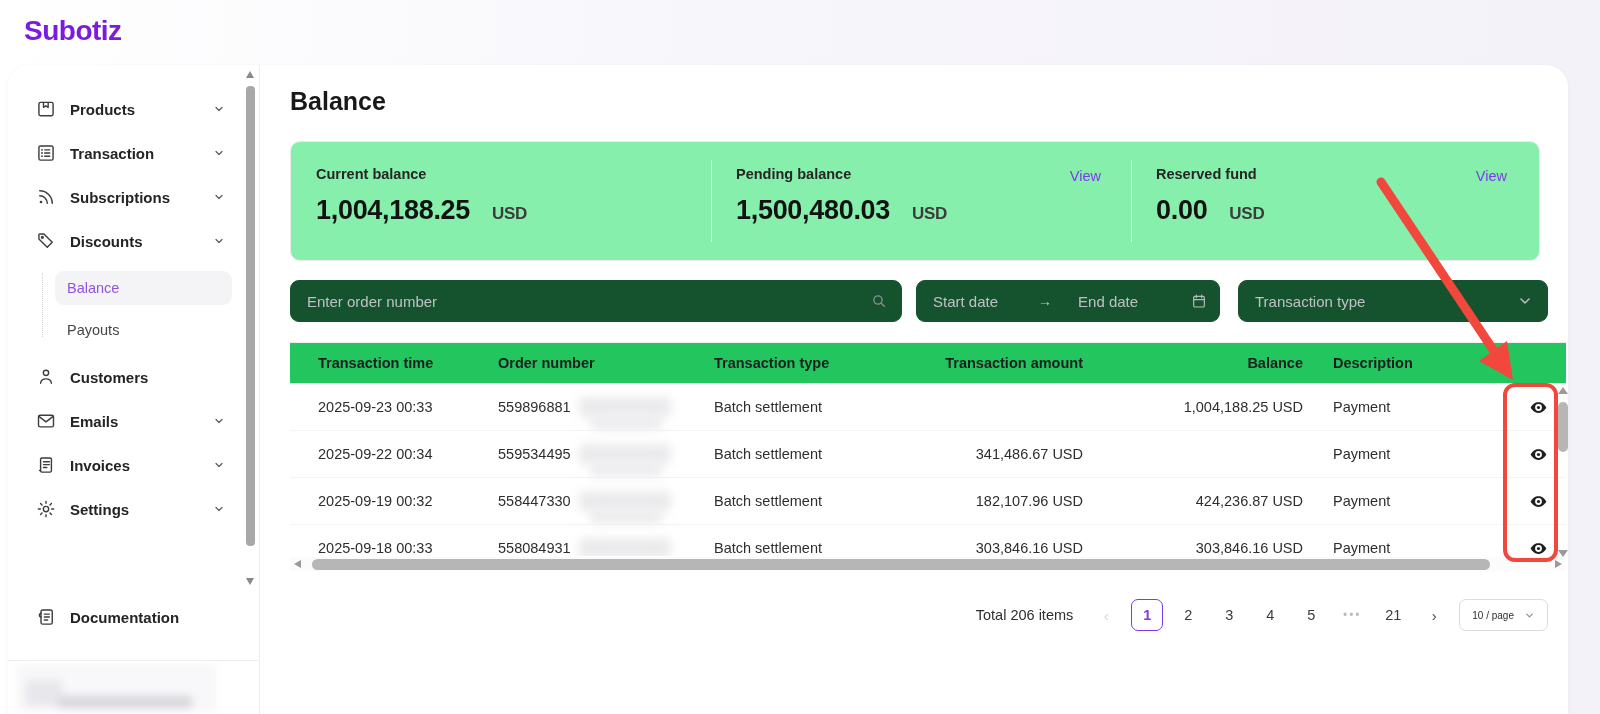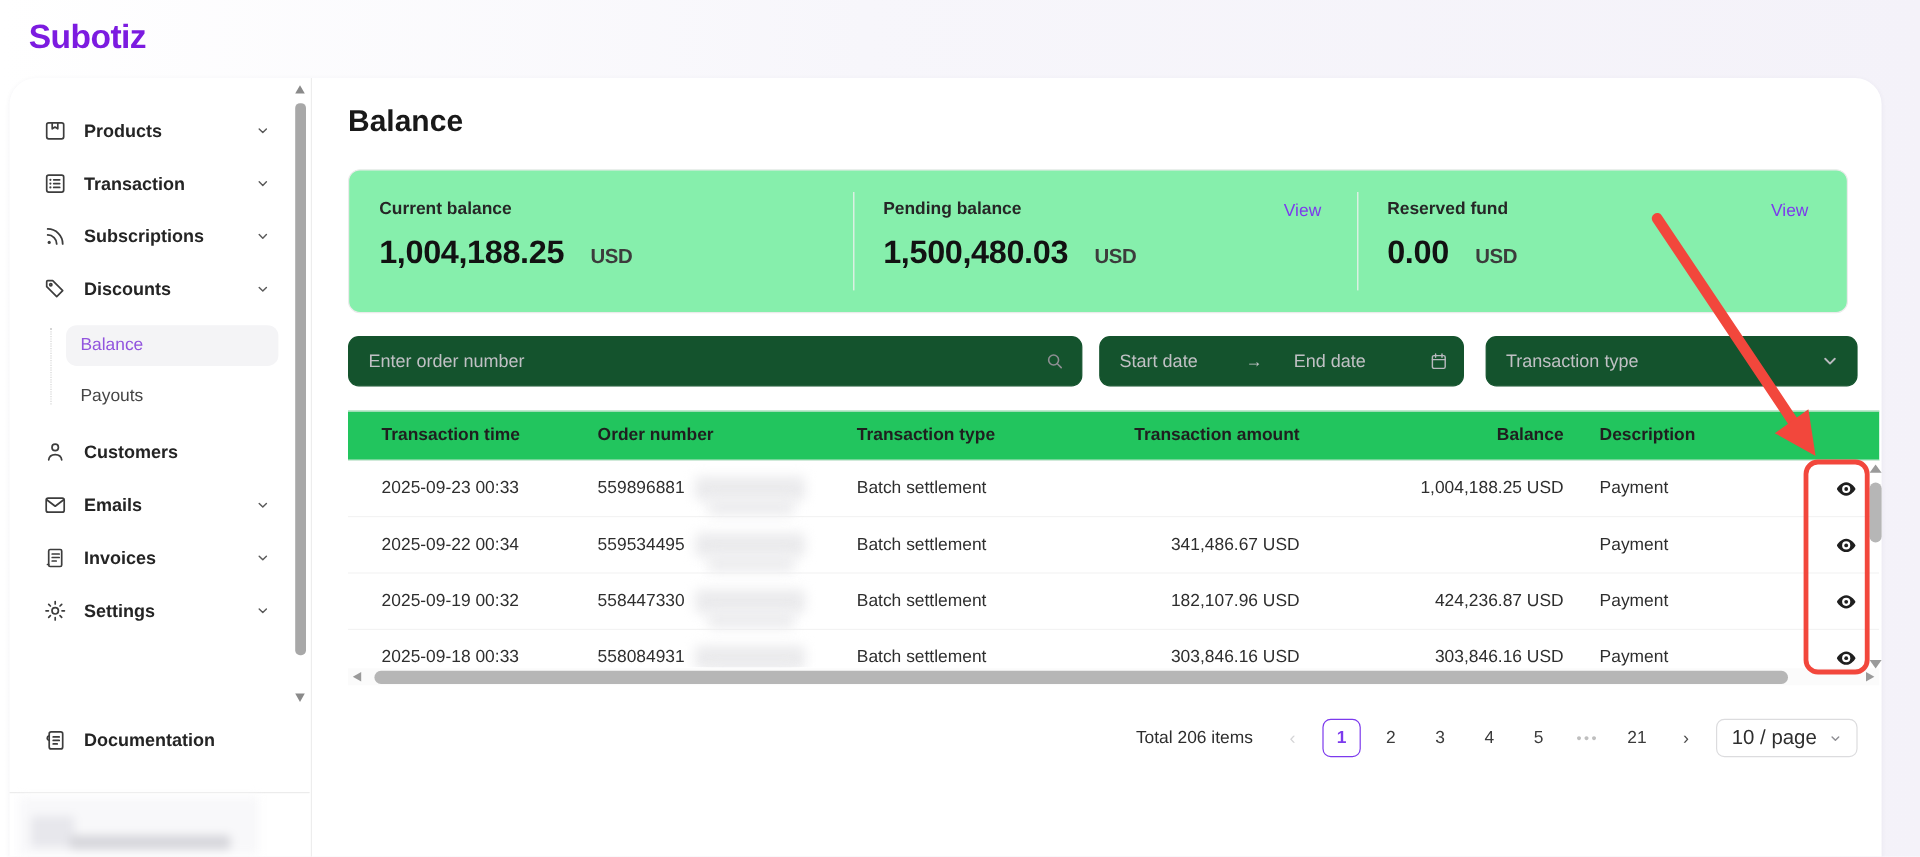--- a/index.html
+++ b/index.html
@@ -92,21 +92,21 @@
   
   .pager { position:absolute; right:20px; top:534px; height:32px; display:flex; align-items:center; gap:9px; }
   .total-text { font-size:14.5px; color:#2e2e2e; margin-right:8px; }
   .p-item { min-width:32px; height:32px; display:flex; align-items:center; justify-content:center;
     font-size:14.5px; color:#3b3b3b; border-radius:7px; cursor:pointer; }
   .p-item.active { border:1px solid #7c3aed; color:#7c3aed; font-weight:600; background:#fff; }
   .p-item.dots { color:#bfbfbf; letter-spacing:2px; font-size:12px; cursor:default; }
   .p-arrow { color:#4a4a4a; font-size:15px; }
   .p-arrow.disabled { color:#d4d4d6; cursor:default; }
   .page-size { height:32px; border:1px solid #dcdcde; border-radius:7px; background:#fff; display:flex;
-    align-items:center; gap:10px; padding:0 12px; font-size:17px; color:#2e2e2e; cursor:pointer; }
+    align-items:center; gap:10px; padding:0 12px; font-size:10px; color:#2e2e2e; cursor:pointer; }
   .page-size svg { width:11px; height:11px; color:#8e8e93; }
   
   .annot-rect { position:absolute; left:1503px; top:383px; width:55px; height:179px;
     border:4px solid #f2473c; border-radius:12px; z-index:40; pointer-events:none; }
   .annot-svg { position:absolute; left:0; top:0; width:1600px; height:714px; z-index:40; pointer-events:none; }
 </style>
 </head>
 <body>
 
 <div class="topbar">

